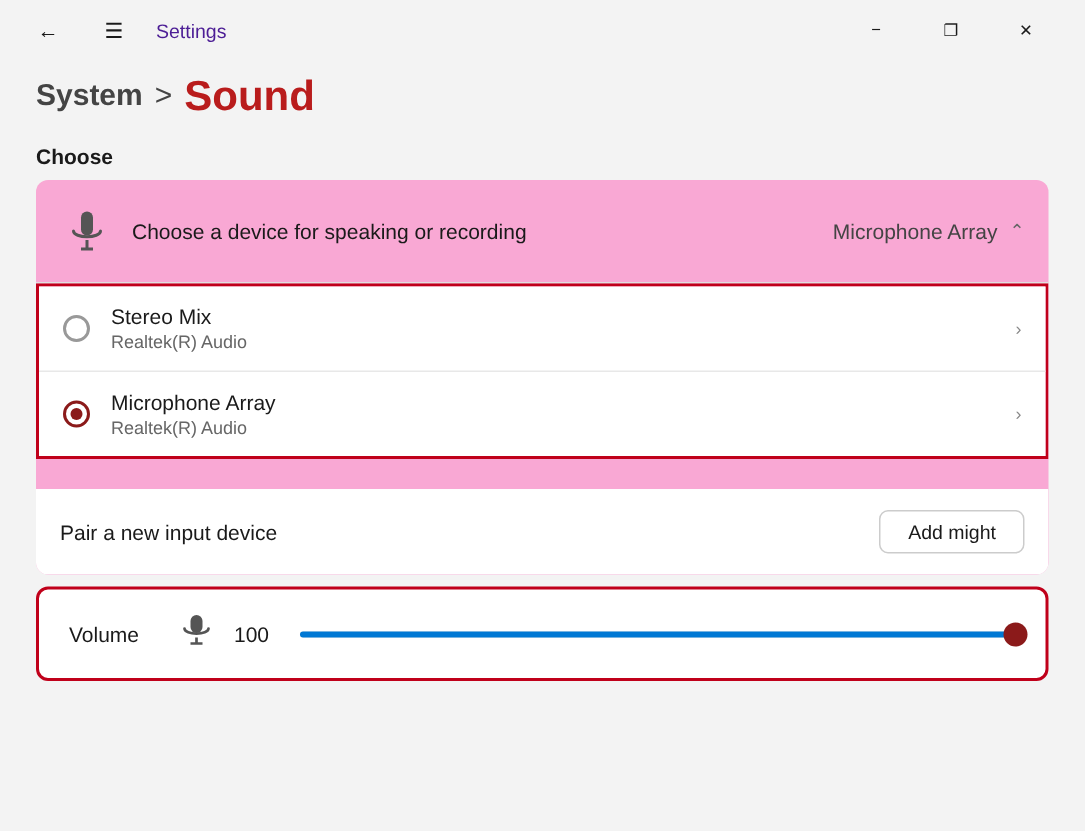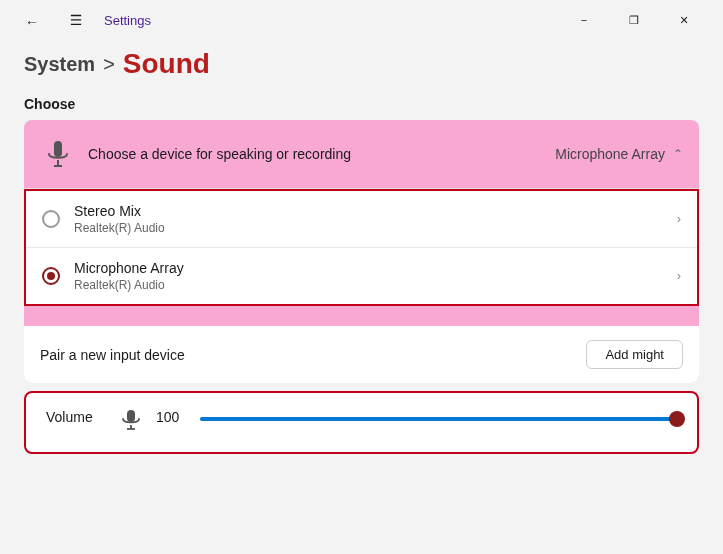--- a/index.html
+++ b/index.html
@@ -231,21 +231,21 @@
       cursor: pointer;
       font-family: 'Segoe UI', Arial, sans-serif;
     }
 
     
     .volume-card {
       background: white;
       border-radius: 8px;
       padding: 16px 20px;
       display: flex;
-      align-items: flex-start;
+      align-items: center;
       gap: 16px;
       margin-top: 8px;
       border: 2px solid #c0001a;
     }
     .volume-label {
       font-size: 14px;
       color: #1a1a1a;
       min-width: 60px;
     }
     .volume-mic-icon {

